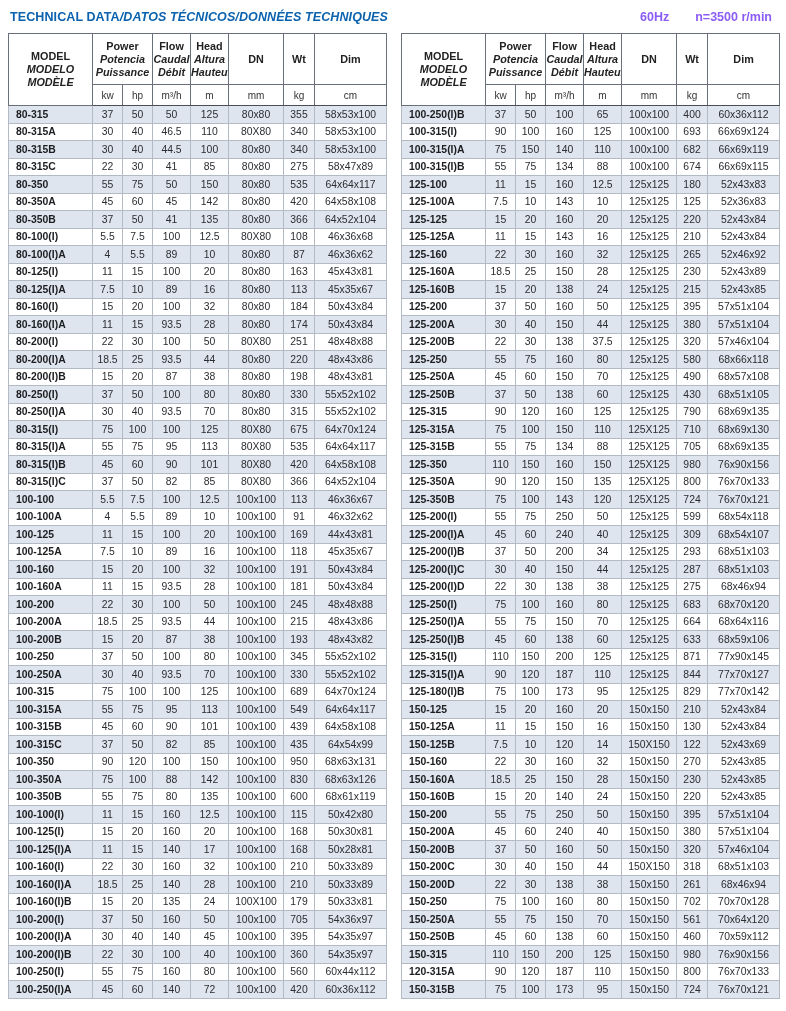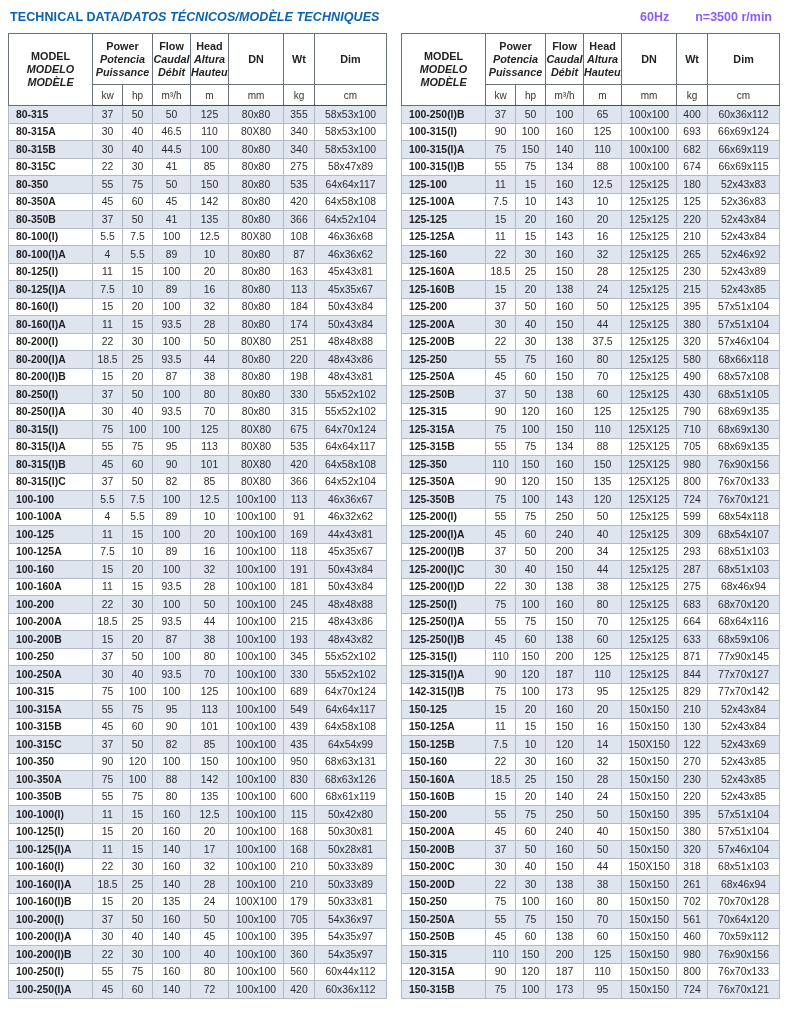--- a/index.html
+++ b/index.html
@@ -56,21 +56,21 @@
   col.c-dn    { width: 55px; }
   col.c-wt    { width: 31px; }
   col.c-dim   { width: 72px; }
 </style>
 </head>
 <body>
 
 <div class="page">
   <div class="topbar">
     <div class="title">
-      <span>TECHNICAL DATA</span><span class="intl">/DATOS TÉCNICOS/MODÈLE TECHNIQUES</span>
+      <span>TECHNICAL DATA</span><span class="intl">/DATOS TÉCNICOS/DONNÉES TECHNIQUES</span>
     </div>
     <div class="speed-group">
       <span>60Hz</span>
       <span>n=3500 r/min</span>
     </div>
   </div>
 
   <div class="tables">
     <table>
       <colgroup>
@@ -1102,21 +1102,21 @@
     <td>90</td>
     <td>120</td>
     <td>187</td>
     <td>110</td>
     <td>125x125</td>
     <td>844</td>
     <td>77x70x127</td>
   </tr>
 
   <tr>
-    <td class="model-col">142-315(I)B</td>
+    <td class="model-col">125-180(I)B</td>
     <td>75</td>
     <td>100</td>
     <td>173</td>
     <td>95</td>
     <td>125x125</td>
     <td>829</td>
     <td>77x70x142</td>
   </tr>
 
   <tr>

